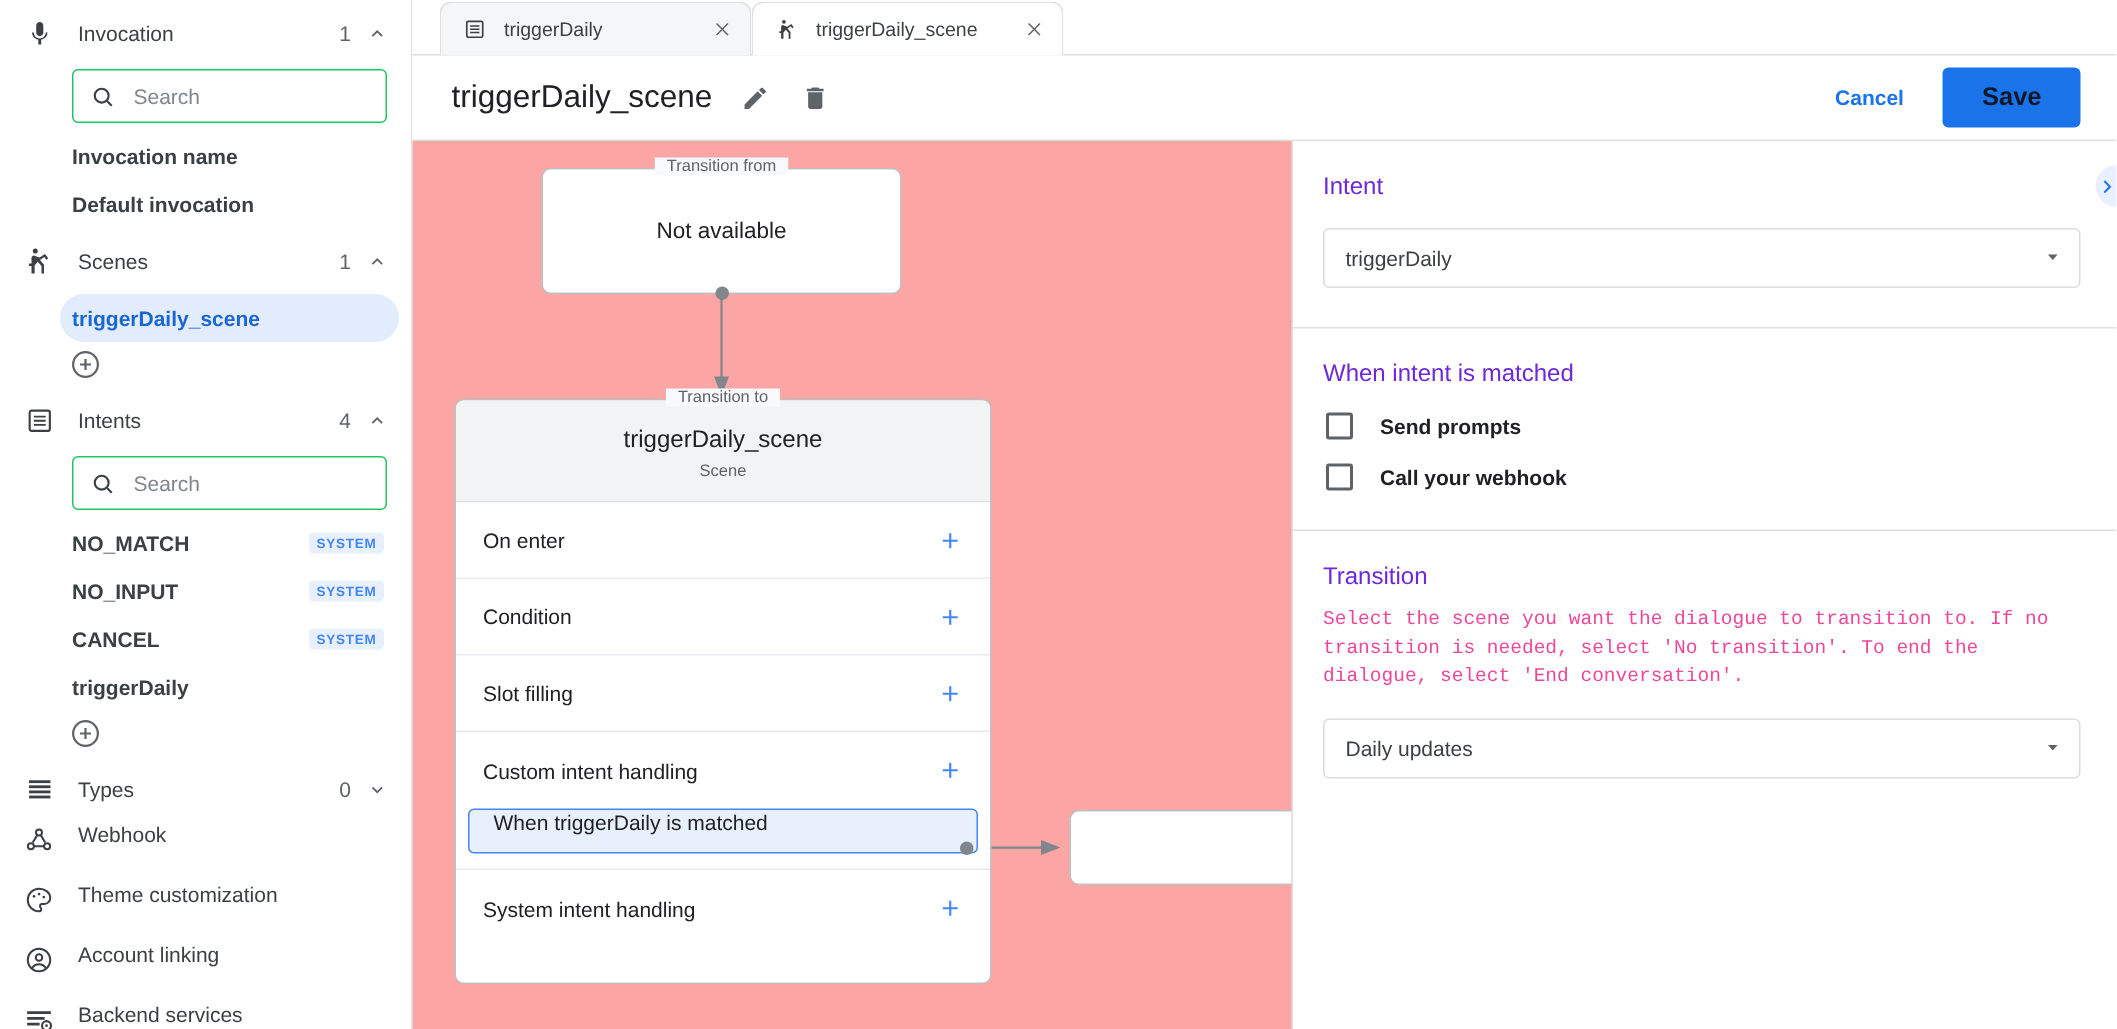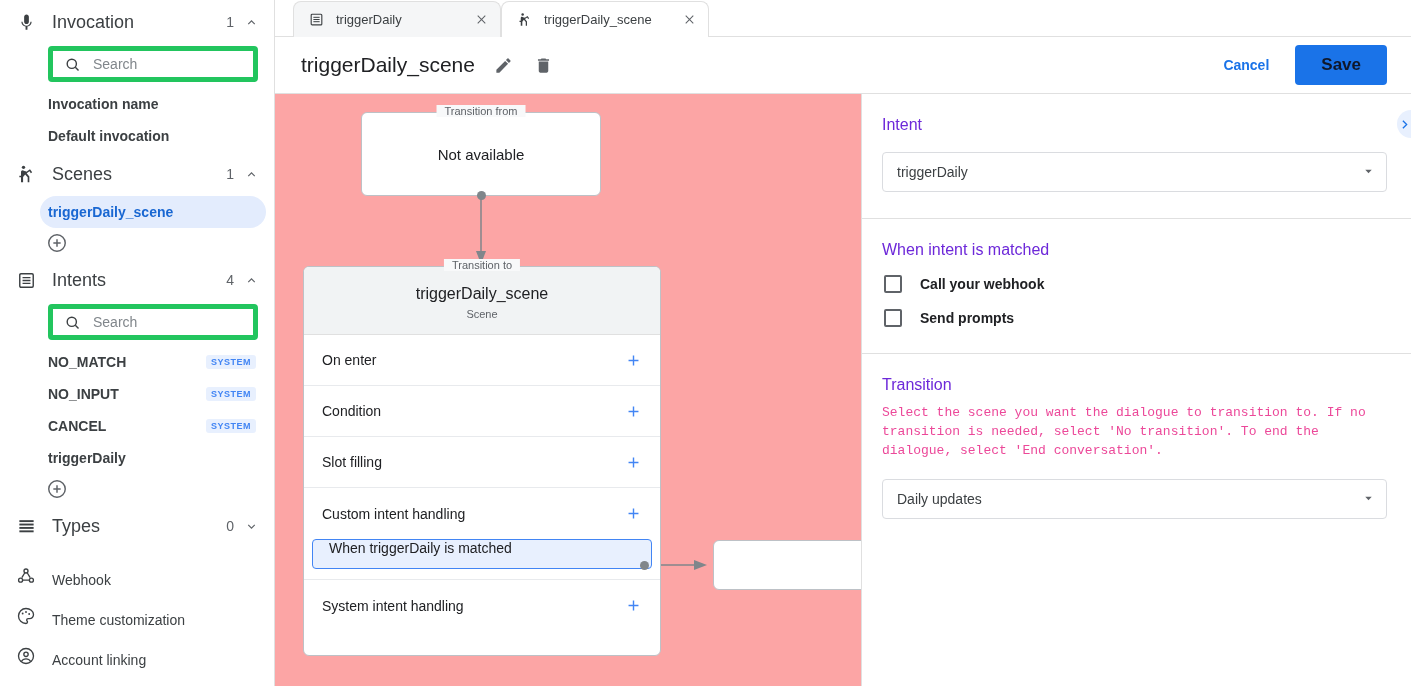--- a/index.html
+++ b/index.html
@@ -21,29 +21,29 @@
     border-right: 1px solid #e0e0e0;
     position: relative;
     overflow: hidden;
   }
   .nav-group-header {
     display: flex; align-items: center;
     height: 44px; padding: 0 16px 0 14px;
     cursor: pointer;
   }
   .nav-group-header .gicon { width: 24px; height: 24px; flex: 0 0 24px; margin-right: 14px; display:flex; align-items:center; justify-content:center;}
-  .nav-group-header .glabel { flex: 1; font-size: 18px; color: #3c4043; }
+  .nav-group-header .glabel { flex: 1; font-size: 14px; color: #3c4043; }
   .nav-group-header .gcount { font-size: 14px; color: #5f6368; margin-right: 10px; }
   .nav-group-header .gcaret { width: 14px; height: 14px; display:flex; align-items:center; justify-content:center; }
 
   .search-wrap { padding: 2px 16px 6px 48px; }
   .search-box {
     display: flex; align-items: center;
     height: 36px;
-    border: 5px solid #22c55e;
+    border: 1px solid #22c55e;
     border-radius: 4px;
     padding: 0 10px;
     background: #fff;
   }
   .search-box .sicon { width: 18px; height: 18px; margin-right: 10px; flex:0 0 18px; display:flex;align-items:center;justify-content:center;}
   .search-box input {
     border: none; outline: none;
     font-family: "Liberation Sans", sans-serif;
     font-size: 14px; color: #3c4043;
     width: 100%; background: transparent;
@@ -64,21 +64,21 @@
   .badge {
     font-size: 9px; font-weight: bold; letter-spacing: .5px;
     color: #4285f4; background: #e8f0fe;
     border-radius: 3px; padding: 3px 5px 2px 5px;
     line-height: 1;
   }
   .add-row { padding: 4px 0 4px 46px; }
   .add-btn { width: 22px; height: 22px; cursor: pointer; display:block; }
 
   .leaf-item {
-    display: flex; align-items: flex-end;
+    display: flex; align-items: flex-start;
     height: 40px; padding: 0 16px 0 14px;
     font-size: 14px; color: #3c4043;
     cursor: pointer;
   }
   .leaf-item .gicon { width: 24px; height: 24px; flex:0 0 24px; margin-right: 14px; display:flex;align-items:center;justify-content:center;}
   .leaf-item .glabel { flex: 1; }
 
   
   .main { flex: 1; height: 686px; position: relative; display: flex; flex-direction: column; background: #fff; }
 
@@ -570,25 +570,25 @@
                   <polygon points="5,8 19,8 12,16"></polygon>
                 </svg>
             </span>
           </div>
         </div>
 
         <div class="panel-sec">
           <div class="panel-h" style="margin-bottom:6px;">When intent is matched</div>
           <div class="checkrow">
             <span class="cbox"></span>
-            <span class="clabel">Call your webhook</span>
+            <span class="clabel">Send prompts</span>
           </div>
           <div class="checkrow">
             <span class="cbox"></span>
-            <span class="clabel">Send prompts</span>
+            <span class="clabel">Call your webhook</span>
           </div>
         </div>
 
         <div class="panel-sec">
           <div class="panel-h">Transition</div>
           <div class="panel-desc">Select the scene you want the dialogue to transition to. If no transition is needed, select 'No transition'. To end the dialogue, select 'End conversation'.</div>
           <div class="select-box">
             <span class="sel-val">Daily updates</span>
             <span>
               <svg width="11" height="11" viewBox="0 0 24 24" fill="#5f6368">

